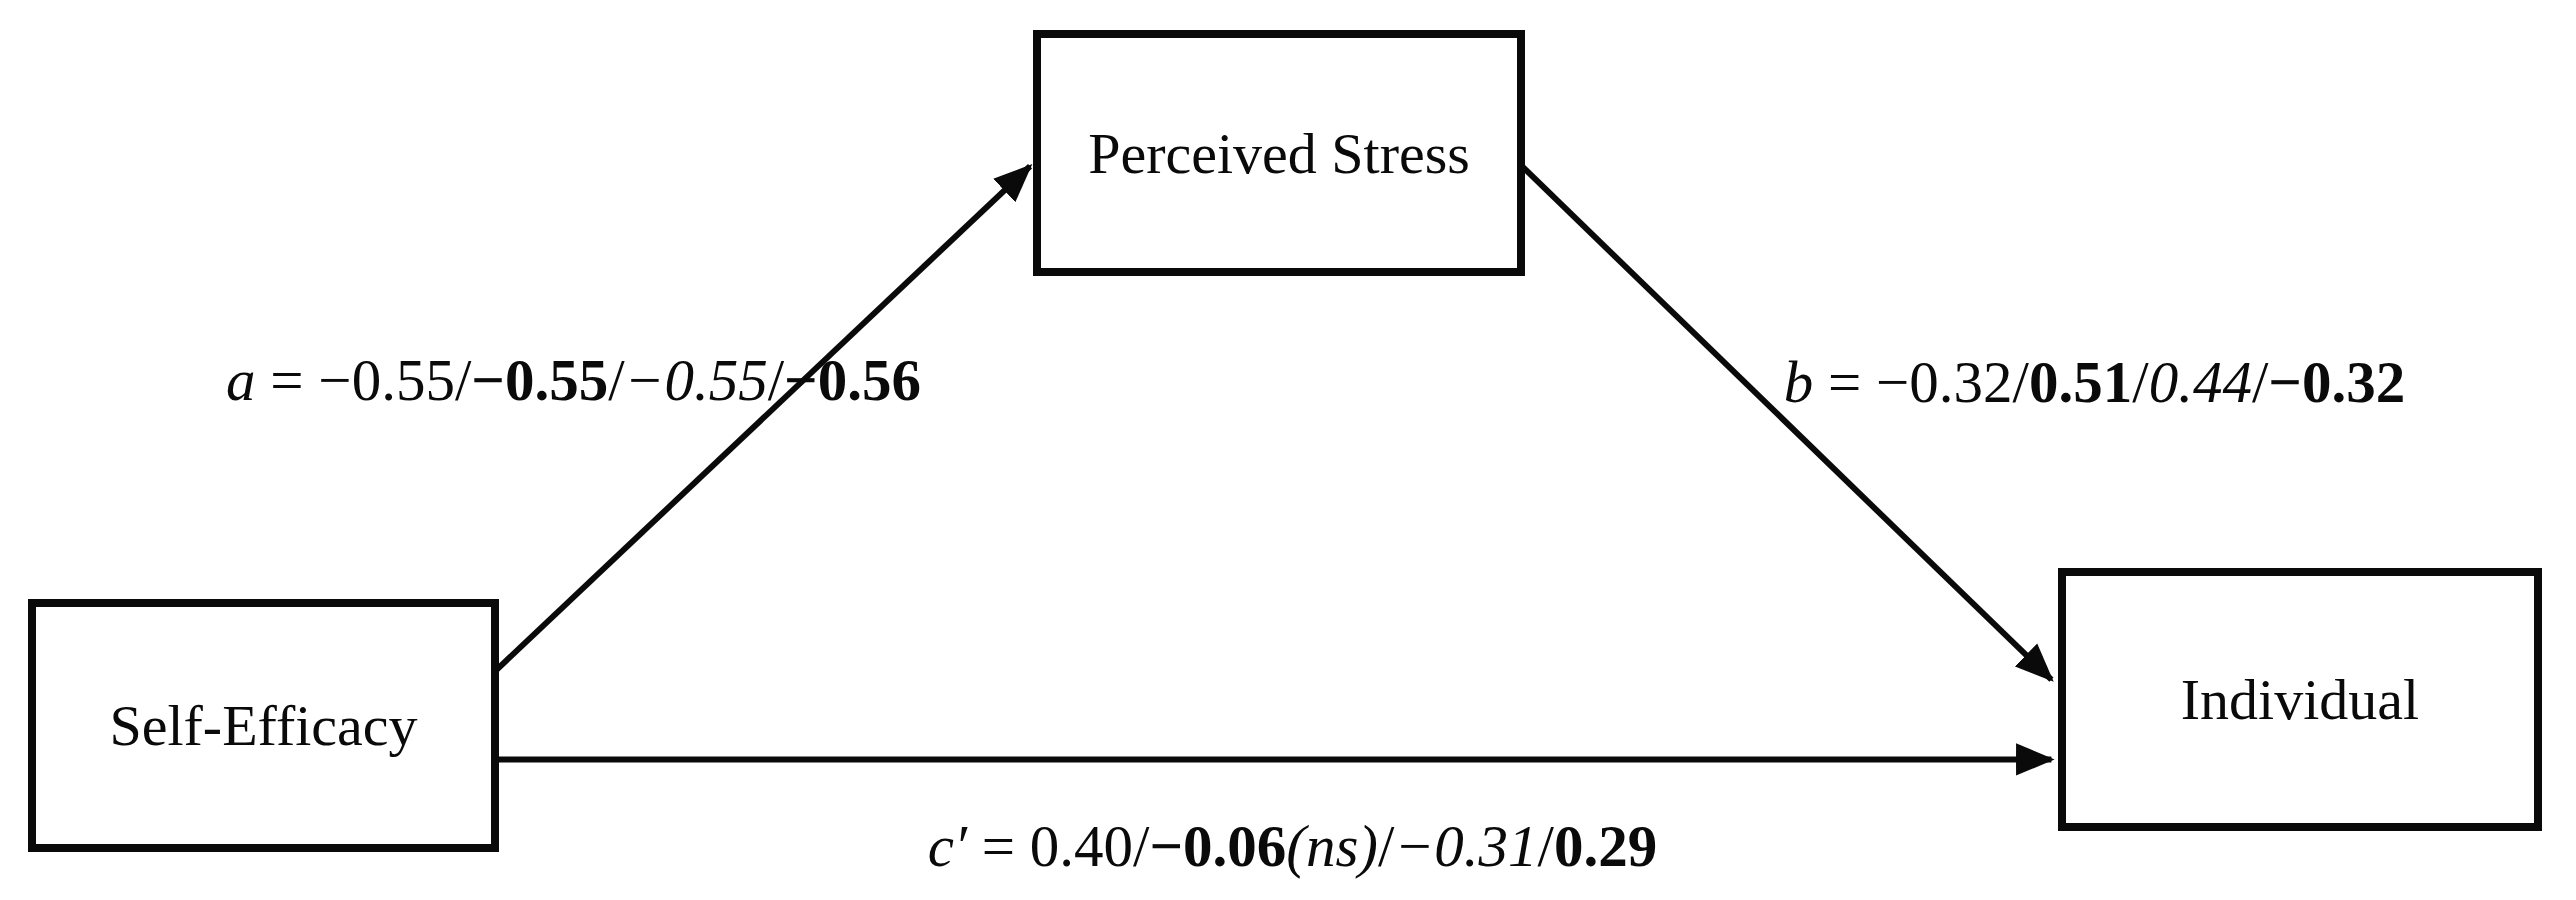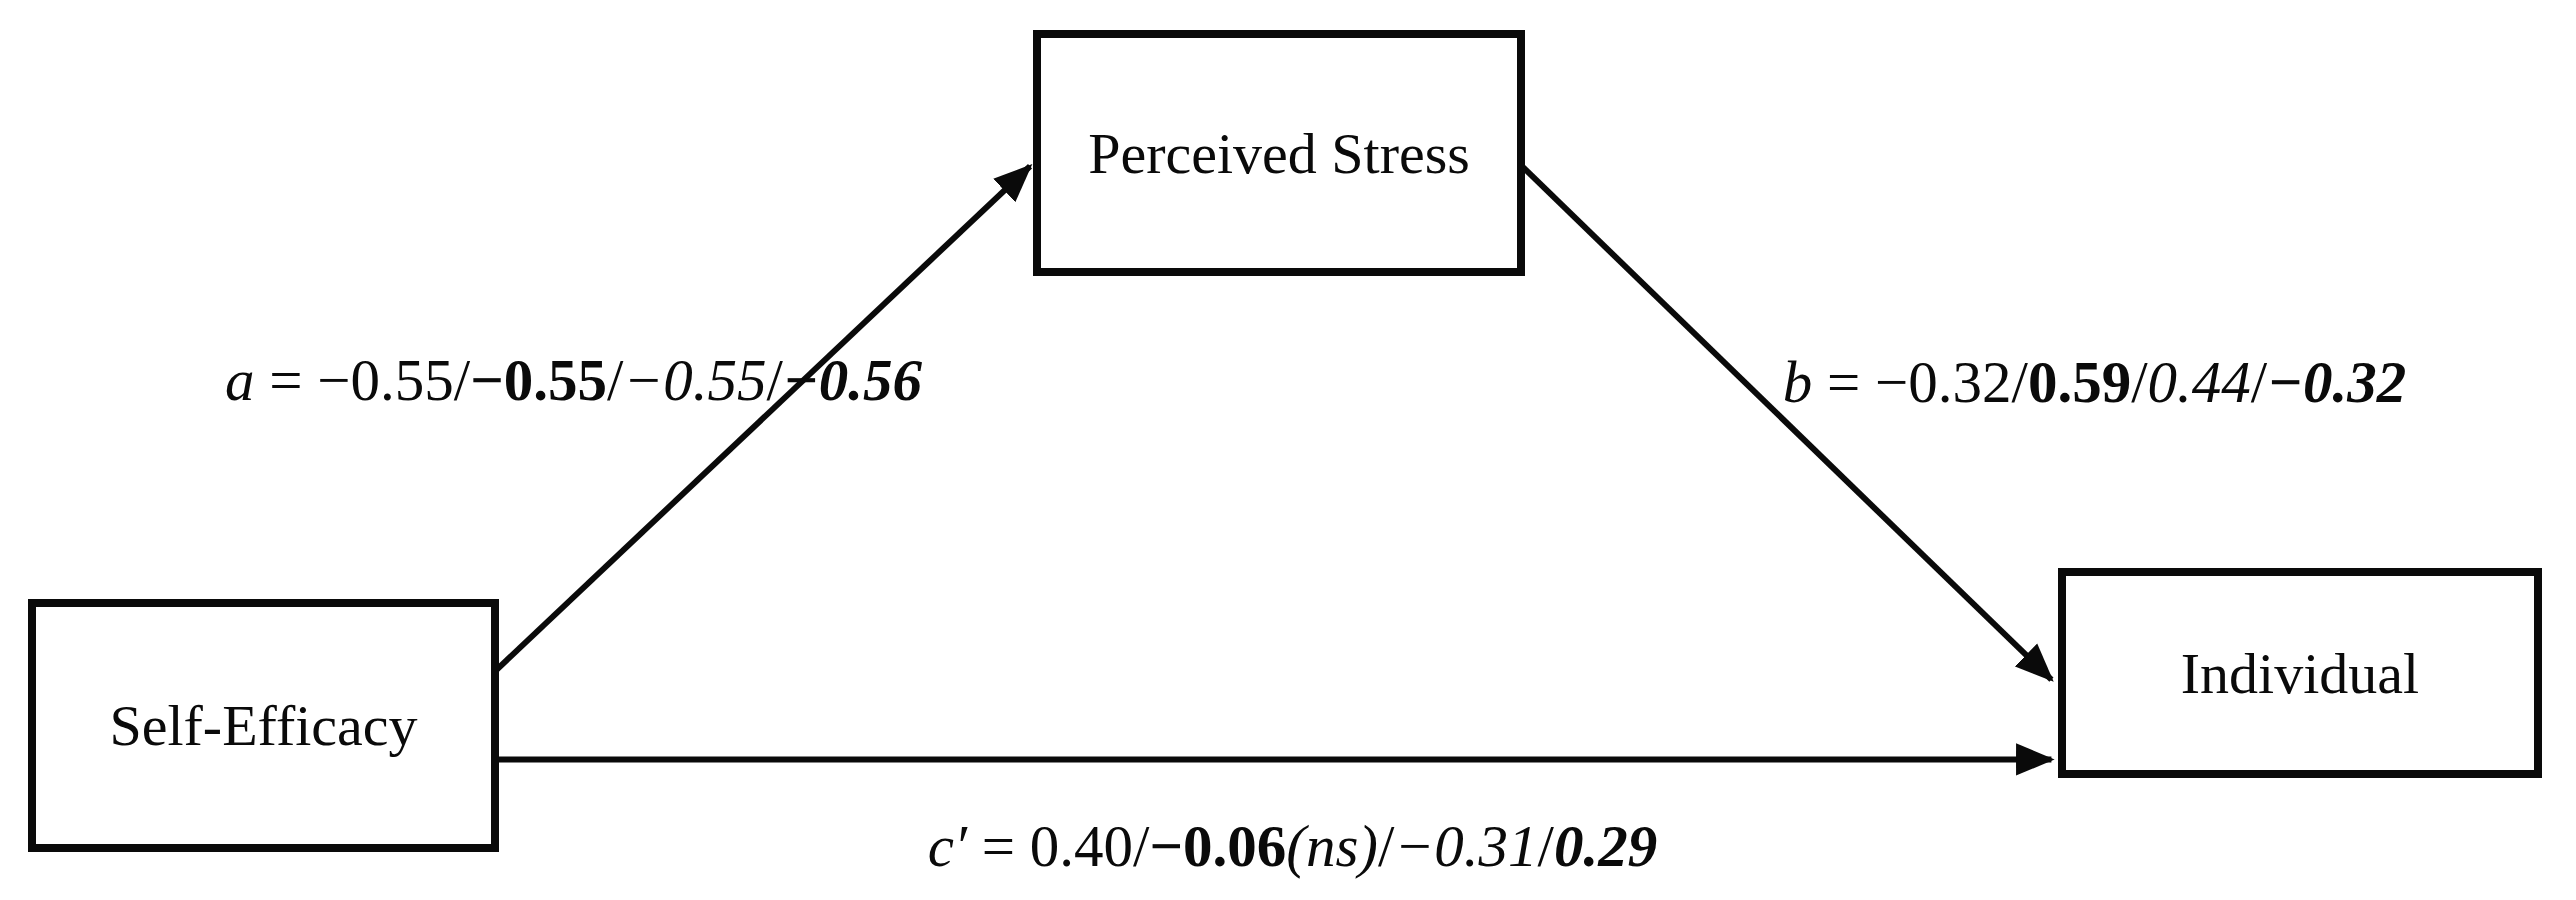--- a/index.html
+++ b/index.html
@@ -32,35 +32,35 @@
     flex-direction: column;
     align-items: center;
     justify-content: center;
     text-align: center;
     font-size: 58px;
     line-height: 1.5;
     color: #0a0a0a;
   }
   .box.mediator  { left: 1033px; top: 30px;  width: 492px; height: 246px; }
   .box.predictor { left: 28px;   top: 599px; width: 471px; height: 253px; }
-  .box.outcome   { left: 2058px; top: 568px; width: 484px; height: 210px; }
+  .box.outcome   { left: 2058px; top: 568px; width: 484px; height: 263px; }
   .plabel {
     position: absolute;
     transform: translate(-50%, -50%);
     font-size: 59px;
     white-space: pre;
     color: #0a0a0a;
   }
   .plabel.a-label  { left: 544px;  top: 380px;  }
   .plabel.b-label  { left: 2065px; top: 382px;  }
   .plabel.ct-label { left: 1281px; top: 692px; }
   .plabel.cd-label { left: 1263px; top: 846px; }
   .it  { font-style: italic; }
   .b   { font-weight: bold; }
-  .bit { font-weight: bold; font-style: italic; }
+  .bit { font-weight: bold; }
 </style>
 </head>
 <body>
 
 <div class="canvas">
 
   <svg class="arrow-layer" viewBox="0 0 3902 1364" xmlns="http://www.w3.org/2000/svg">
     <defs>
       <marker id="arrowhead" markerUnits="strokeWidth" viewBox="0 0 12 10" refX="11" refY="5" markerWidth="6.5" markerHeight="5.5" orient="auto">
         <path d="M0,0 L12,5 L0,10 Z" fill="#0a0a0a"></path>
@@ -81,21 +81,21 @@
 
   <div class="box outcome">
     <span>Individual</span>
   </div>
 
   <div class="plabel a-label">
     <span class="it">a</span><span> = </span><span>−0.55</span><span>/</span><span class="b">−0.55</span><span>/</span><span class="it">−0.55</span><span>/</span><span class="bit">−0.56</span>
   </div>
 
   <div class="plabel b-label">
-    <span class="it">b</span><span> = </span><span>−0.32</span><span>/</span><span class="b">0.59</span><span>/</span><span class="it">0.44</span><span>/</span><span class="bit">−0.32</span>
+    <span class="it">b</span><span> = </span><span>−0.32</span><span>/</span><span class="b">0.51</span><span>/</span><span class="it">0.44</span><span>/</span><span class="bit">−0.32</span>
   </div>
 
 
   <div class="plabel cd-label">
     <span class="it">c′</span><span> = </span><span>0.40</span><span>/</span><span class="b">−0.06</span><span class="it">(ns)</span><span>/</span><span class="it">−0.31</span><span>/</span><span class="bit">0.29</span>
   </div>
 
 </div>
 
 

